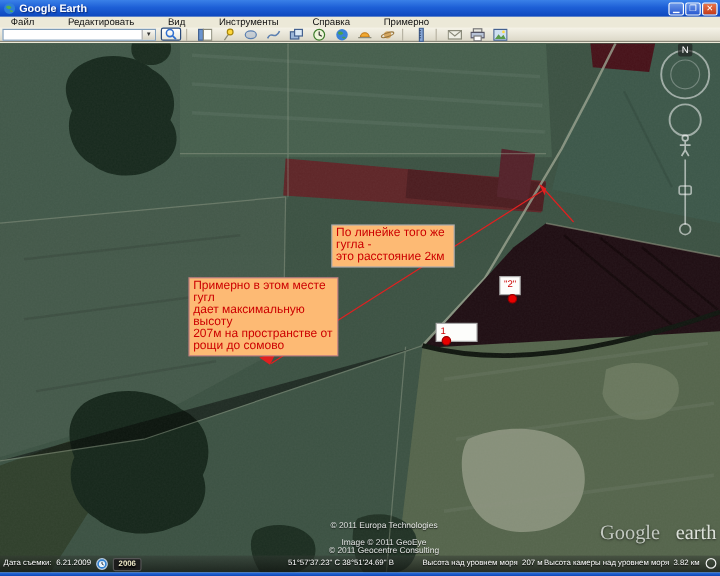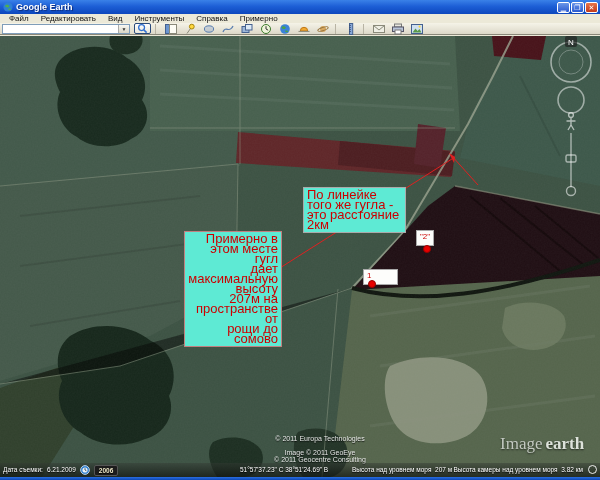--- a/index.html
+++ b/index.html
@@ -14,21 +14,21 @@
   .title-icon { width:10px; height:10px; margin:0 3px 0 1px; }
   .title-text { color:#fff; font-size:9px; font-weight:bold; text-shadow:1px 1px 1px #0a2a7a; flex:1; }
   .winbtns { display:flex; gap:1px; }
   .winbtn { width:13px; height:11px; border-radius:2px; border:1px solid #fff;
     color:#fff; font-size:7px; line-height:9px; text-align:center;
     background:linear-gradient(180deg,#6a96e8,#2a5ad0); }
   .winbtn.close { background:linear-gradient(180deg,#e8764a,#c33a1a); }
 
   
   .menubar { position:absolute; left:0; top:14px; width:600px; height:9px;
-    background:#ece9d8; display:flex; align-items:center; gap:0; padding-left:3px; }
+    background:#ece9d8; display:flex; align-items:center; gap:16px; padding-left:3px; }
   .menu-item { font-size:8px; color:#111; padding:0 6px; line-height:9px; }
 
   
   .toolbar { position:absolute; left:0; top:23px; width:600px; height:12px;
     background:linear-gradient(180deg,#f5f3e8,#dcd8c8); border-bottom:1px solid #8a887a;
     display:flex; align-items:center; }
   .searchbox { position:relative; margin-left:2px; width:128px; height:10px;
     background:#fff; border:1px solid #7f9db9; display:flex; }
   .searchbox .combo-arrow { position:absolute; right:0; top:0; width:11px; height:8px;
     background:linear-gradient(180deg,#f8f8f4,#d8d4c4); border-left:1px solid #aaa;
@@ -37,40 +37,40 @@
     justify-content:center; border:1px solid transparent; border-radius:2px; }
   .tb-btn.search { border:1px solid #2a4a7a; background:linear-gradient(180deg,#fff,#e8e6da); margin-left:4px; }
   .tb-sep { width:1px; height:10px; background:#b8b4a4; margin:0 4px; }
   .tb-btn svg { display:block; }
 
   
   .map { position:absolute; left:0; top:36px; width:600px; height:441px; background:#3c5243; overflow:hidden; }
   .map svg.terrain { position:absolute; left:0; top:0; }
 
   
-  .ann { position:absolute; background:#5eead4; color:#cc0000; font-size:13px;
-    line-height:10px; padding:2px 3px; white-space:pre-line; box-shadow:0 0 0 1px #aaa;margin-left:27px; }
+  .ann { position:absolute; background:#fdba74; color:#cc0000; font-size:10px;
+    line-height:10px; padding:2px 3px; white-space:pre-line; box-shadow:0 0 0 1px #aaa; }
   .ann.a1 { left:277px; top:152px; width:101px; }
-  .ann.a2 { left:158px; top:196px; width:96px; box-shadow:0 0 0 1px #c08080;text-align:right; }
+  .ann.a2 { left:158px; top:196px; width:123px; box-shadow:0 0 0 1px #c08080; }
   .mlabel { position:absolute; background:#fdfdfb; color:#cc0000; font-size:8px;
     line-height:12px; padding:0 3px; box-shadow:0 0 0 1px #aaa; }
   .mlabel.m1 { left:364px; top:234px; width:33px; height:14px; }
   .mlabel.m2 { left:417px; top:195px; height:14px; }
   .mdot { position:absolute; width:8px; height:8px; border-radius:50%;
     background:#e80000; border:1px solid #900; }
   .mdot.d1 { left:368px; top:244px; }
   .mdot.d2 { left:423px; top:209px; }
 
   
   .copyright { position:absolute; left:225px; top:399px; width:190px; text-align:center;
     color:rgba(255,255,255,.88); font-size:7px; text-shadow:0 1px 1px rgba(0,0,0,.8); }
   .copyright .c1 { margin-bottom:7px; }
   .ge-logo { position:absolute; left:500px; top:398px; font-family:"Liberation Serif", serif;
     font-size:17px; color:#c3c9c1; text-shadow:0 1px 2px rgba(0,0,0,.6); }
-  .ge-logo .earth { color:#dde2da; margin-left:3px; font-weight:700; }
+  .ge-logo .earth { color:#dde2da; margin-left:13px; font-weight:400; }
 
   .statusbar { position:absolute; left:0; bottom:0; width:600px; height:14px;
     background:linear-gradient(180deg,rgba(52,58,52,.45),rgba(18,22,18,.72));
     color:#fff; font-size:6.5px; line-height:14px; text-shadow:0 1px 1px #000; }
   .sb-left { position:absolute; left:3px; top:0; display:flex; align-items:center; gap:4px; height:14px; }
   .sb-badge { background:#1c1c1c; color:#efe9c8; font-weight:bold; border-radius:2px;
     padding:0 4px; line-height:9px; font-size:6.5px; border:1px solid #555; }
   .sb-coords { position:absolute; left:240px; top:0; }
   .sb-elev { position:absolute; left:352px; top:0; }
   .sb-cam { position:absolute; right:17px; top:0; }
@@ -310,21 +310,21 @@
     <div class="mlabel m2">"2"</div>
     <div class="mdot d2"></div>
 
     <div class="copyright">
       <div class="c1">© 2011 Europa Technologies</div>
       <div>Image © 2011 GeoEye</div>
       <div>© 2011 Geocentre Consulting</div>
     </div>
 
     <div class="ge-logo">
-      <span>Image</span><span class="earth">earth</span>
+      <span>Google</span><span class="earth">earth</span>
     </div>
 
     <div class="statusbar">
       <div class="sb-left">
         <span>Дата съемки:</span>
         <span>6.21.2009</span>
         <svg width="10" height="10" viewBox="0 0 10 10">
           <circle cx="5" cy="5" r="4.4" fill="#2e7fd0" stroke="#bcd"></circle>
           <circle cx="5" cy="5" r="2.6" fill="#e8f2fa"></circle>
           <path d="M5,3.2 V5 L6.4,5.8" stroke="#234" stroke-width="0.8" fill="none"></path>

